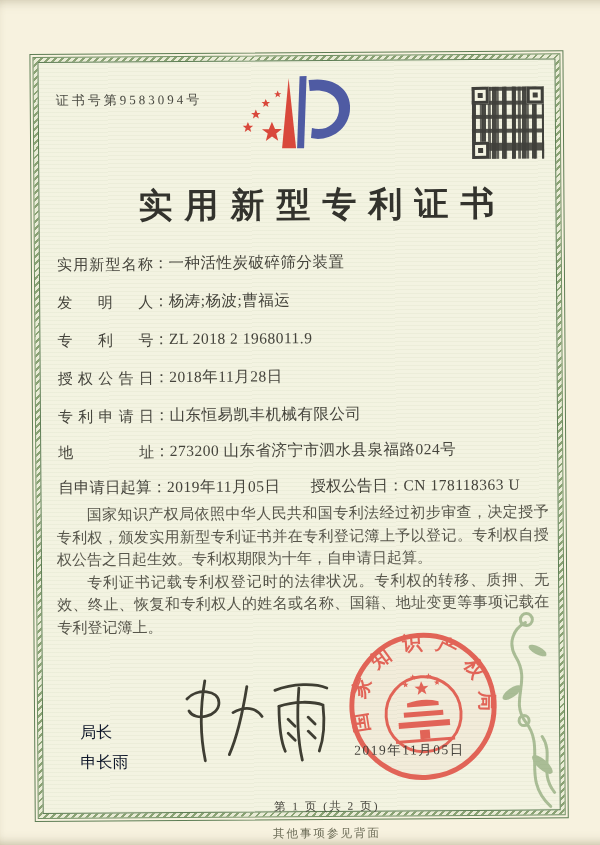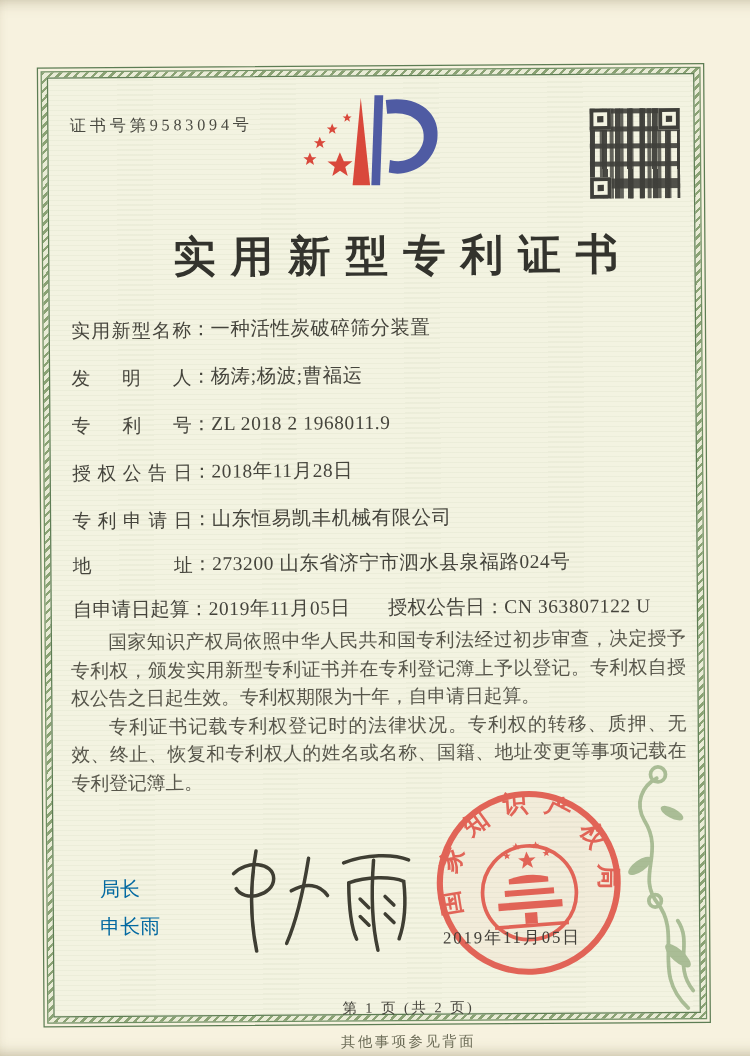--- a/index.html
+++ b/index.html
@@ -56,21 +56,21 @@
   .flabel{display:inline-block;width:96px;font-size:15px;text-align:justify;text-align-last:justify;vertical-align:bottom;}
   .fvalue{letter-spacing:.5px;}
   .grant-row{position:absolute;left:58px;top:476px;width:490px;font-size:15.5px;color:#45443c;white-space:nowrap;}
   .grant-right{position:absolute;left:252px;top:0;}
 
   
   .body-text{position:absolute;left:56px;top:502px;width:492px;}
   .body-text p{margin:0;text-indent:2em;font-size:15px;line-height:22.5px;color:#57564b;text-align:justify;}
 
   
-  .signoff{position:absolute;left:78px;top:696px;font-size:16px;color:#0369a1;line-height:30px;}
+  .signoff{position:absolute;left:78px;top:716px;font-size:16px;color:#0f172a;line-height:30px;}
   .signature{position:absolute;left:168px;top:672px;width:180px;height:95px;}
 
   
   .seal{position:absolute;left:342px;top:628px;width:158px;height:158px;opacity:.9;transform:rotate(-4deg);}
   .seal-date{position:absolute;left:352px;top:742px;font-size:13.5px;letter-spacing:1.5px;color:#413f39;}
 
   
   .page-info{position:absolute;left:0;top:799px;width:100%;text-align:center;
     font-size:11.5px;letter-spacing:2px;color:#45443c;}
   .back-note{position:absolute;left:0;top:826px;width:100%;text-align:center;
@@ -149,21 +149,21 @@
         <span class="flabel">专利申请日</span><span>：</span><span class="fvalue">山东恒易凯丰机械有限公司</span>
       </div>
       <div class="field-row">
         <span class="flabel">地址</span><span>：</span><span class="fvalue">273200 山东省济宁市泗水县泉福路024号</span>
       </div>
     </div>
 
     <div class="grant-row">
       <span>自申请日起算</span><span>：</span><span class="fvalue">2019年11月05日</span>
       <span class="grant-right">
-        <span>授权公告日</span><span>：</span><span class="fvalue">CN 363807122 U</span>
+        <span>授权公告日</span><span>：</span><span class="fvalue">CN 178118363 U</span>
       </span>
     </div>
 
     <div class="body-text">
       <p>国家知识产权局依照中华人民共和国专利法经过初步审查，决定授予专利权，颁发实用新型专利证书并在专利登记簿上予以登记。专利权自授权公告之日起生效。专利权期限为十年，自申请日起算。</p>
       <p>专利证书记载专利权登记时的法律状况。专利权的转移、质押、无效、终止、恢复和专利权人的姓名或名称、国籍、地址变更等事项记载在专利登记簿上。</p>
     </div>
 
     <div class="signoff">
       <div>局长</div>

